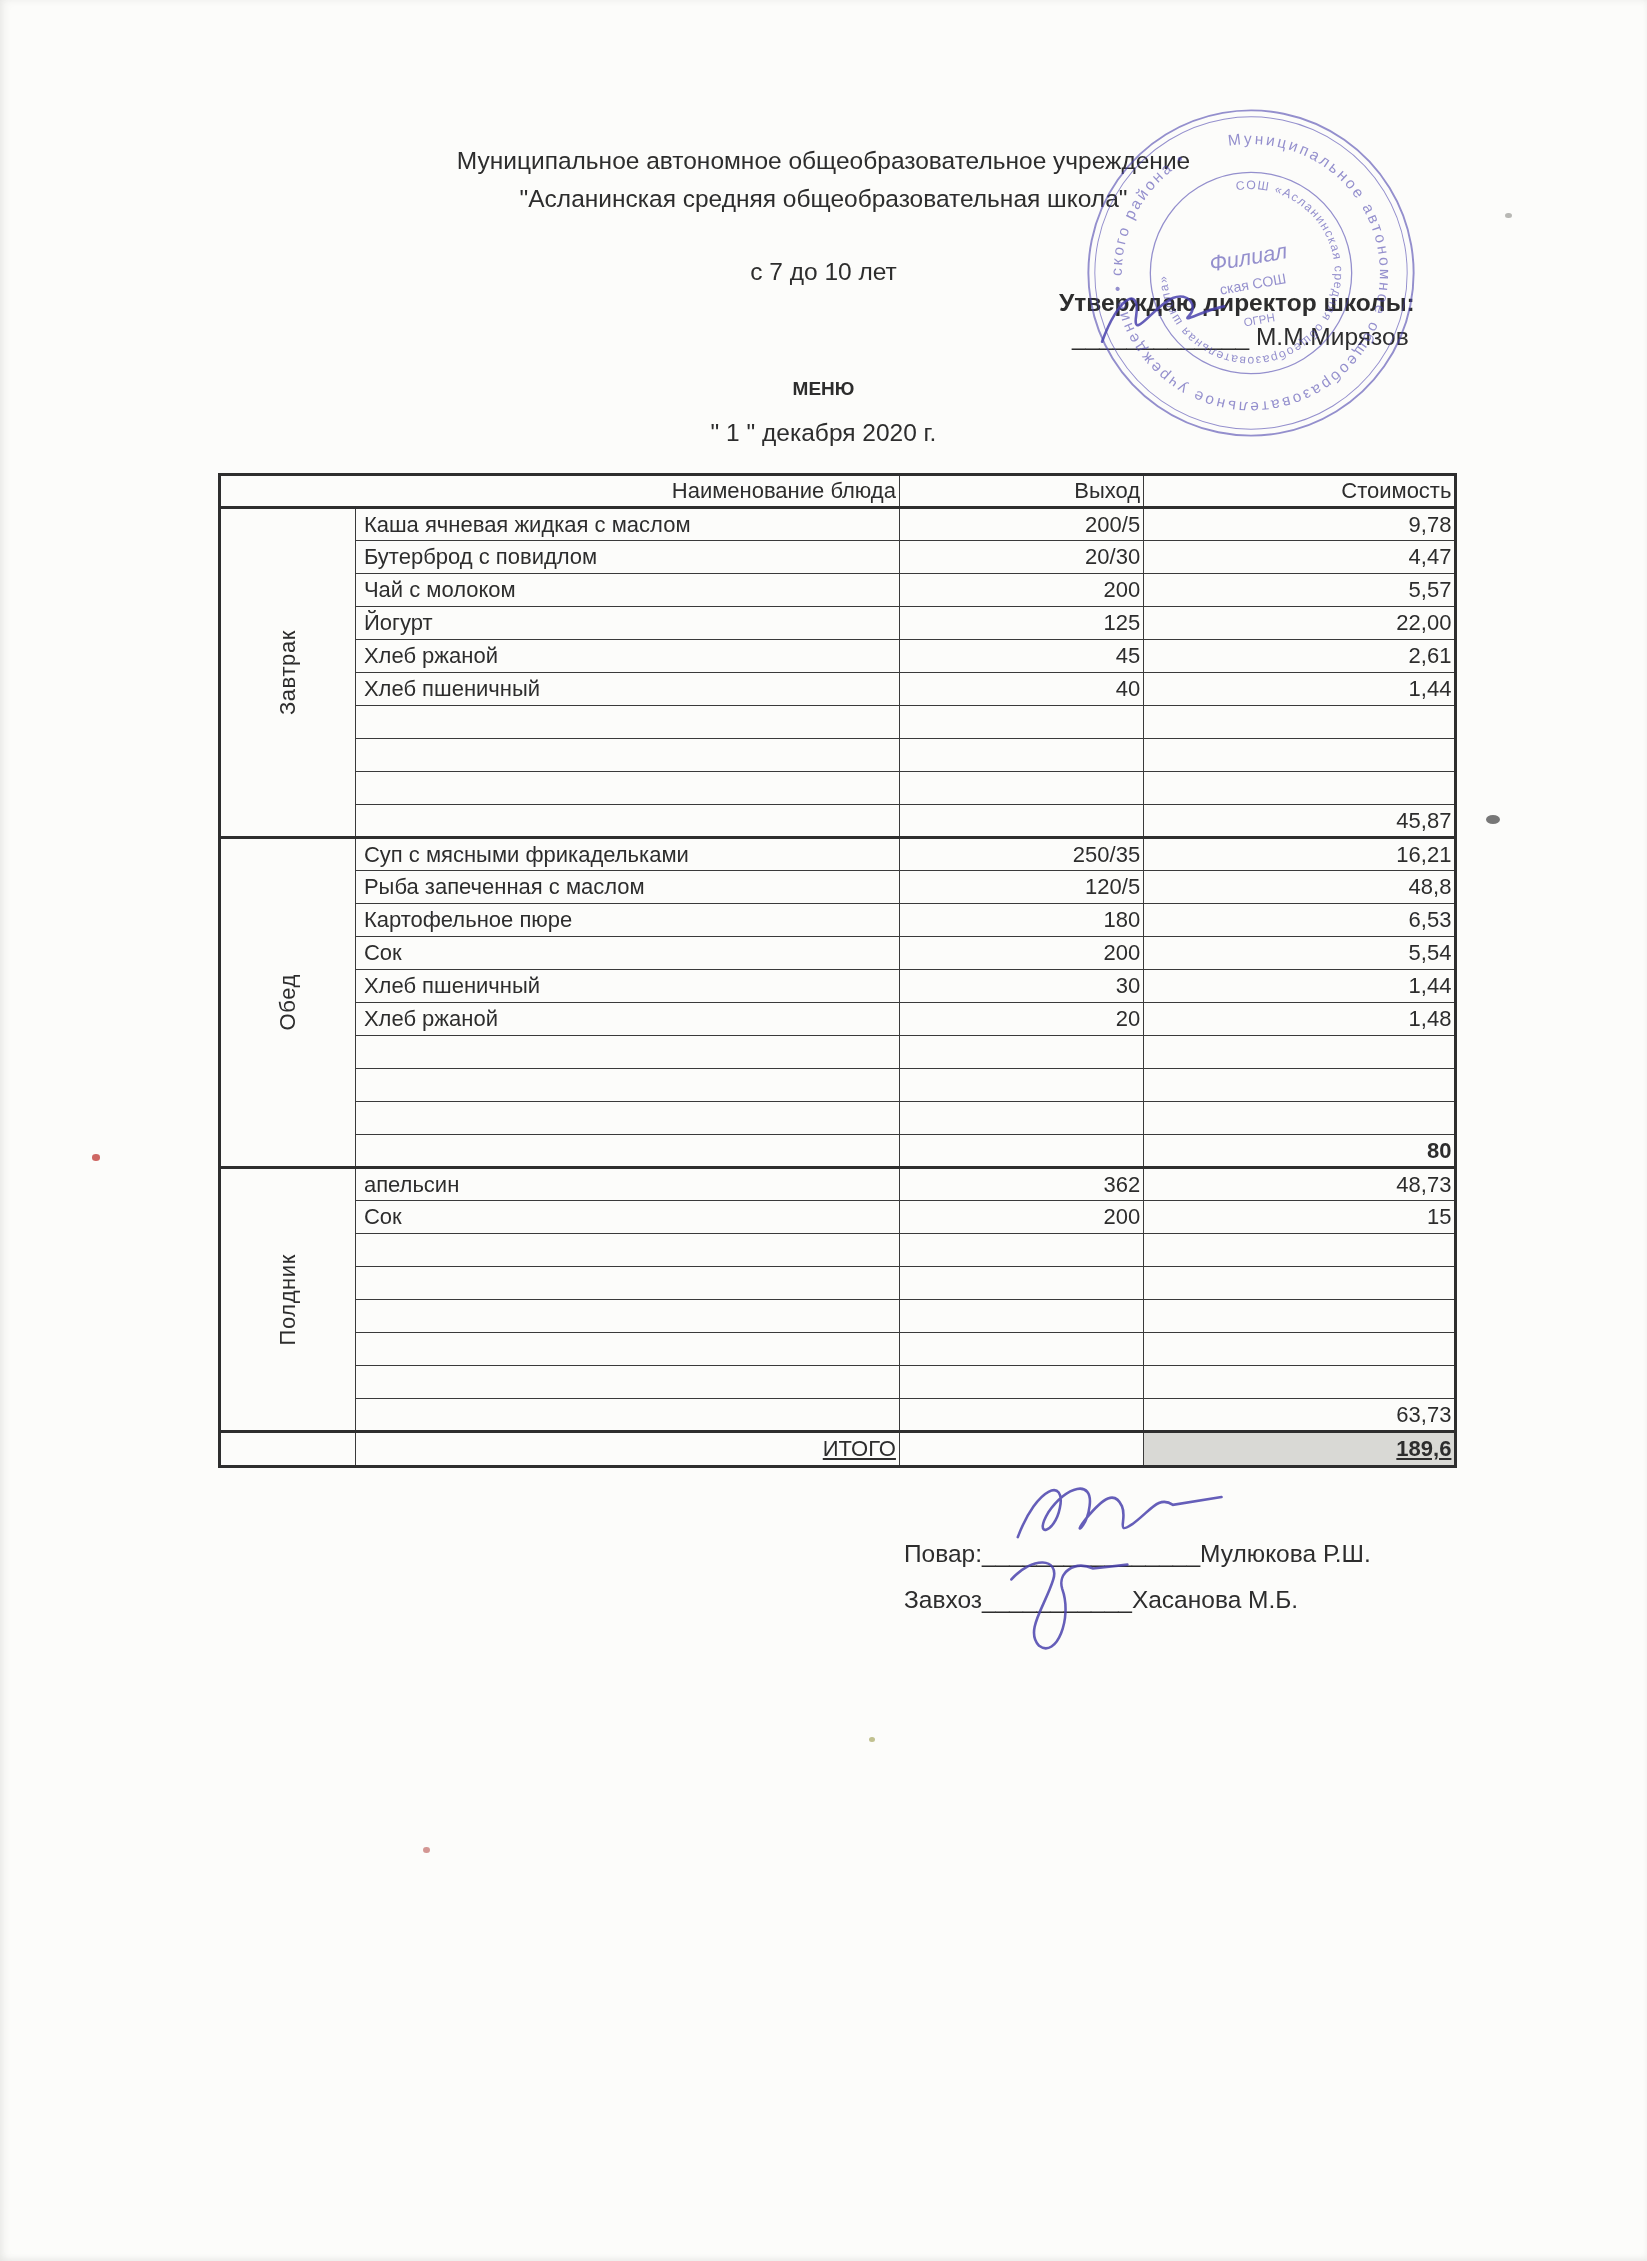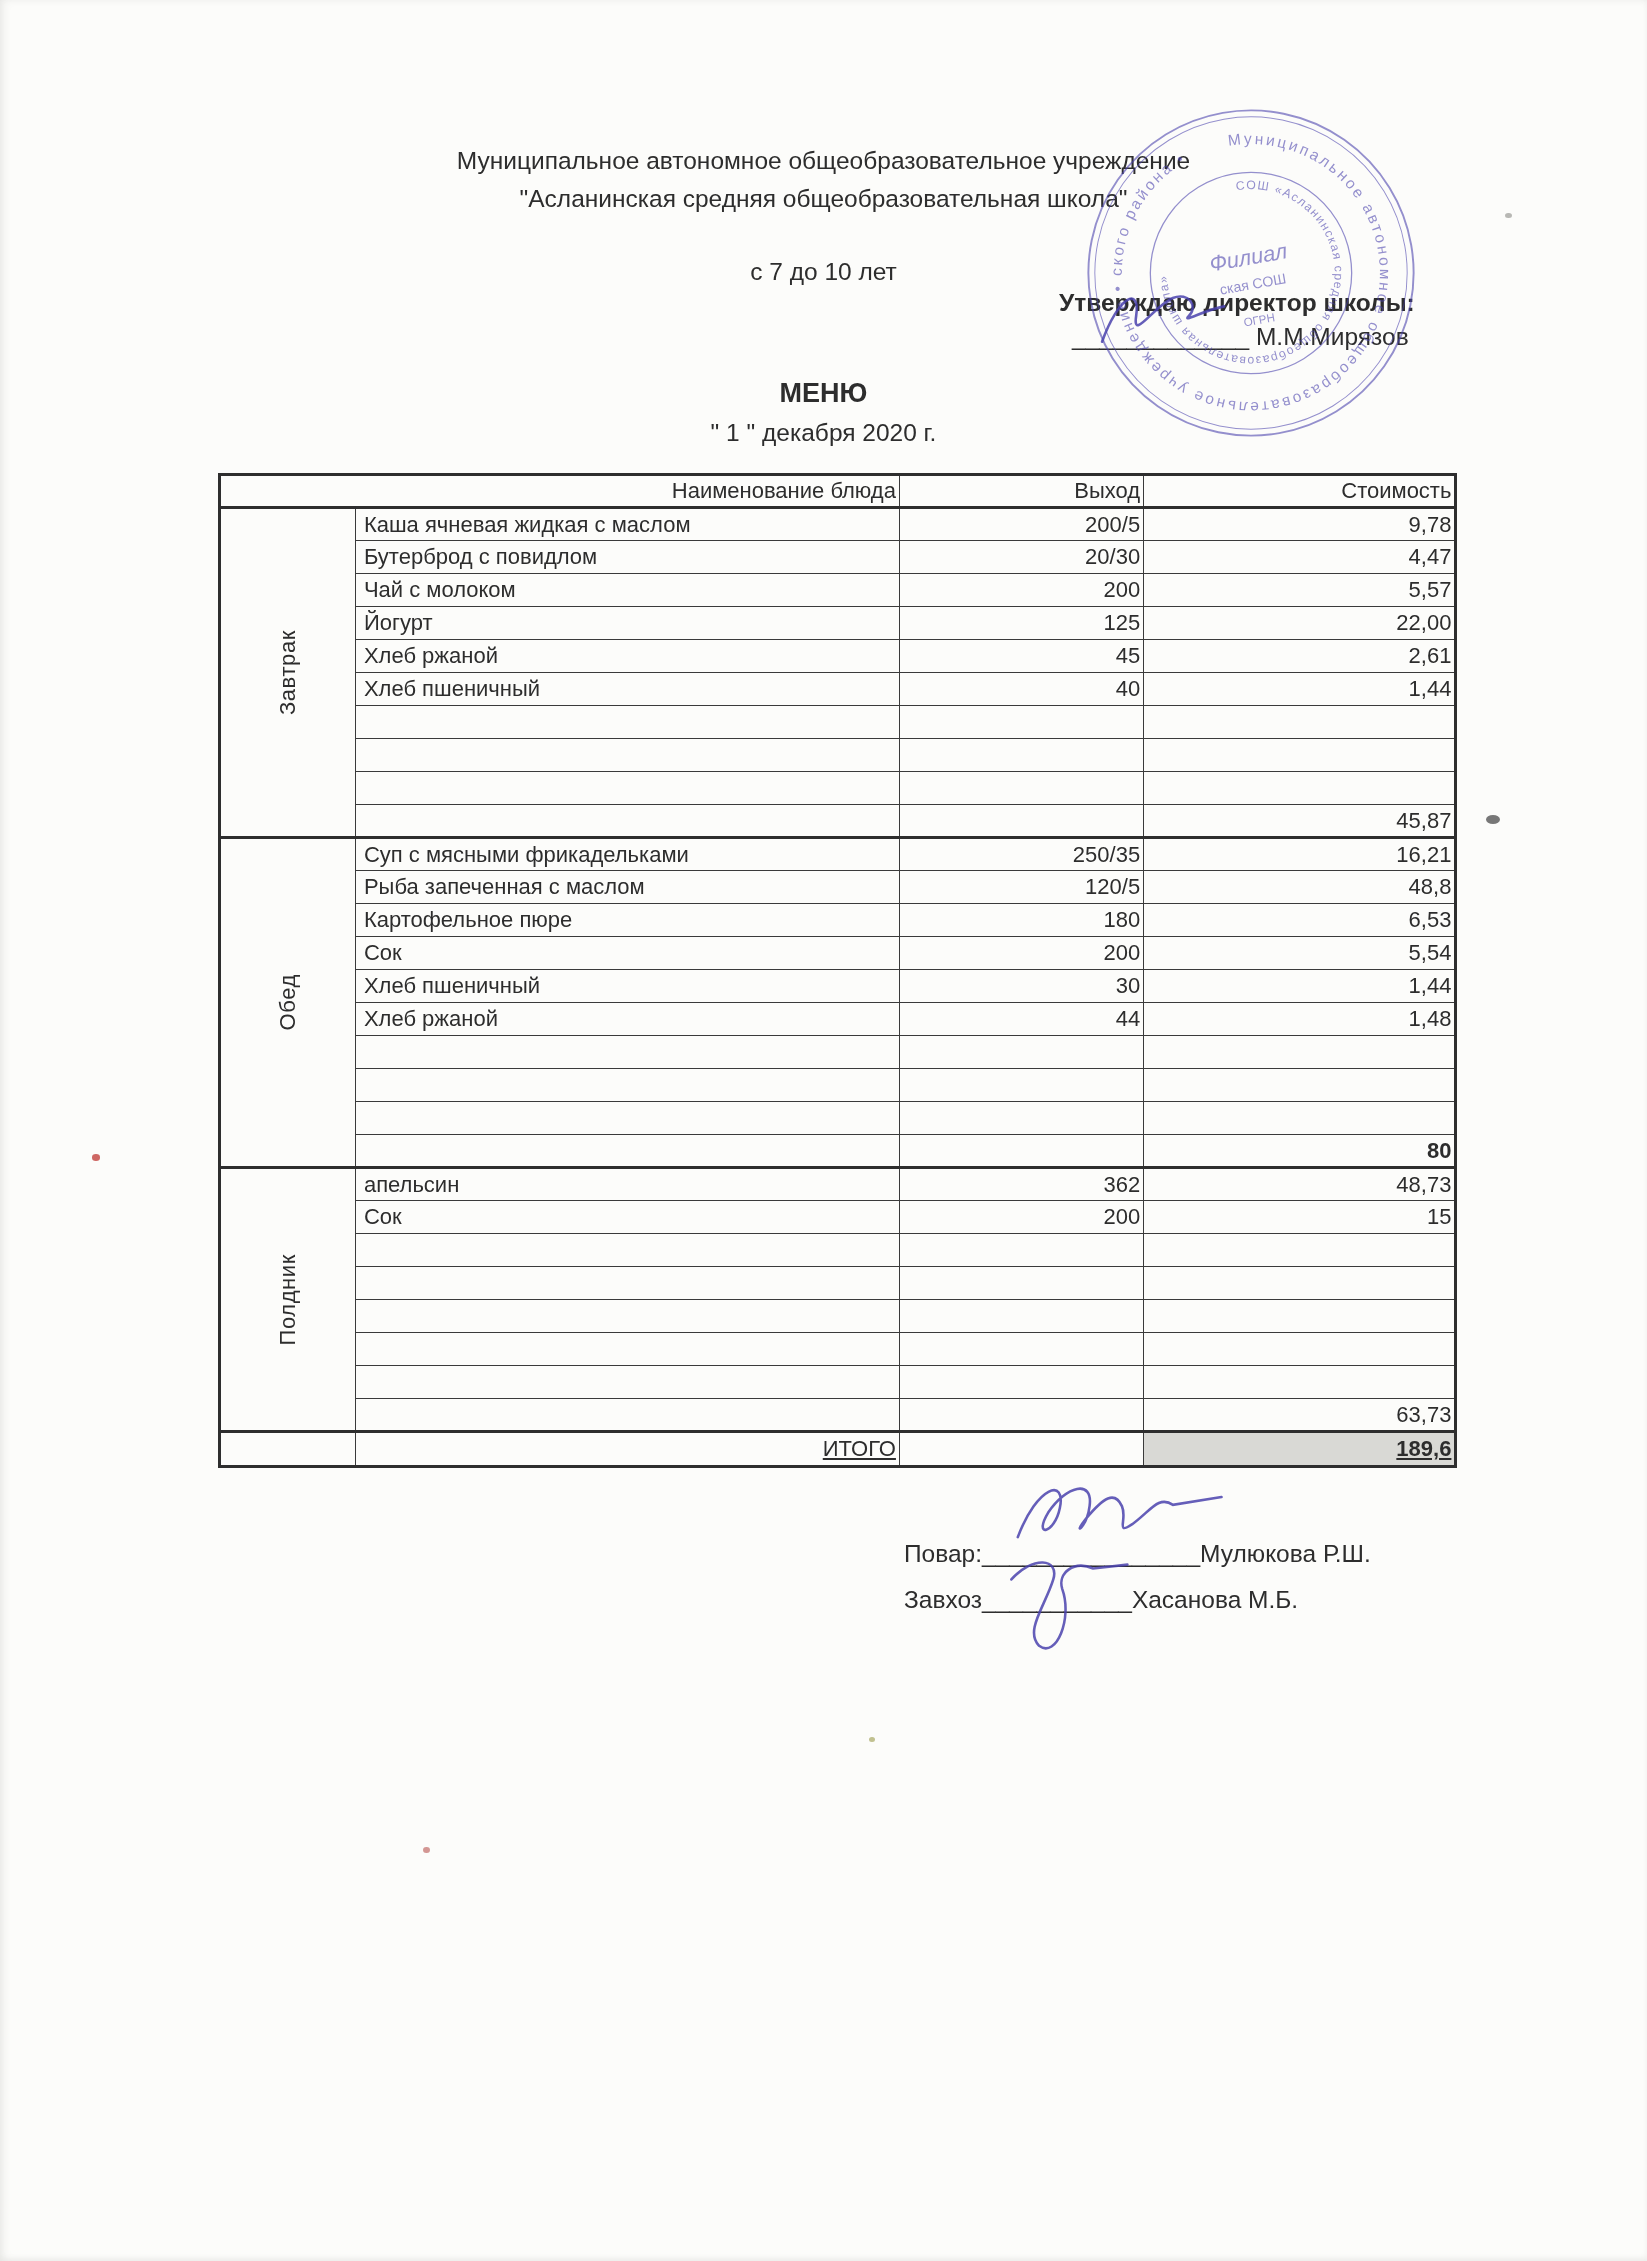--- a/index.html
+++ b/index.html
@@ -79,21 +79,21 @@
       <textPath href="#arcOuter">Муниципальное автономное общеобразовательное учреждение • ского района •</textPath>
     </text>
     <text font-size="19" letter-spacing="2">
       <textPath href="#arcInner">СОШ «Асланинская средняя общеобразовательная школа»</textPath>
     </text>
     <text x="265" y="252" font-size="34" font-style="italic" text-anchor="middle">Филиал</text>
     <text x="265" y="290" font-size="22" text-anchor="middle">ская СОШ</text>
     <text x="265" y="345" font-size="18" text-anchor="middle">ОГРН</text>
   </svg>
 
-  <div class="abs center-text bold" style="top:378px; font-size:27px;">МЕНЮ</div>
+  <div class="abs center-text bold" style="top:378px; font-size:19px;">МЕНЮ</div>
   <div class="abs center-text t38" style="top:419px;">" 1 " декабря 2020 г.</div>
 
   <table class="menu-table">
     <colgroup>
       <col style="width:136px">
         <col style="width:543px">
         <col style="width:244px">
         <col style="width:312px">
     </colgroup>
     <tbody id="menu-body">
@@ -178,21 +178,21 @@
           <td class="center">200</td>
           <td class="center">5,54</td>
         </tr>
         <tr class="">
           <td>Хлеб пшеничный</td>
           <td class="center">30</td>
           <td class="center">1,44</td>
         </tr>
         <tr class="">
           <td>Хлеб ржаной</td>
-          <td class="center">44</td>
+          <td class="center">20</td>
           <td class="center">1,48</td>
         </tr>
         <tr>
           <td></td>
           <td></td>
           <td></td>
         </tr>
         <tr>
           <td></td>
           <td></td>

